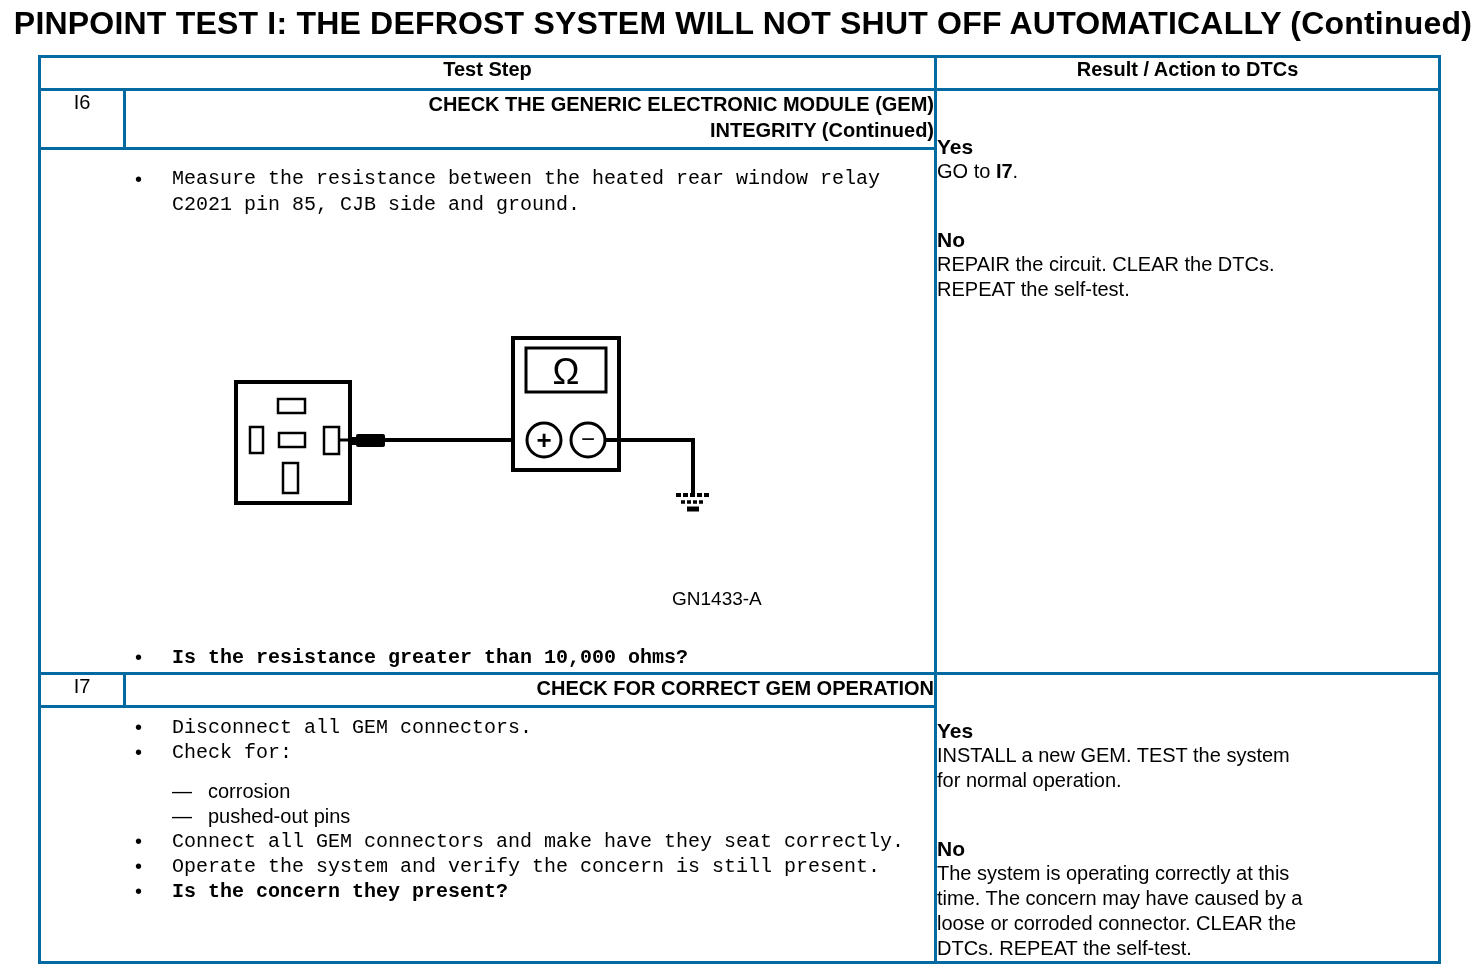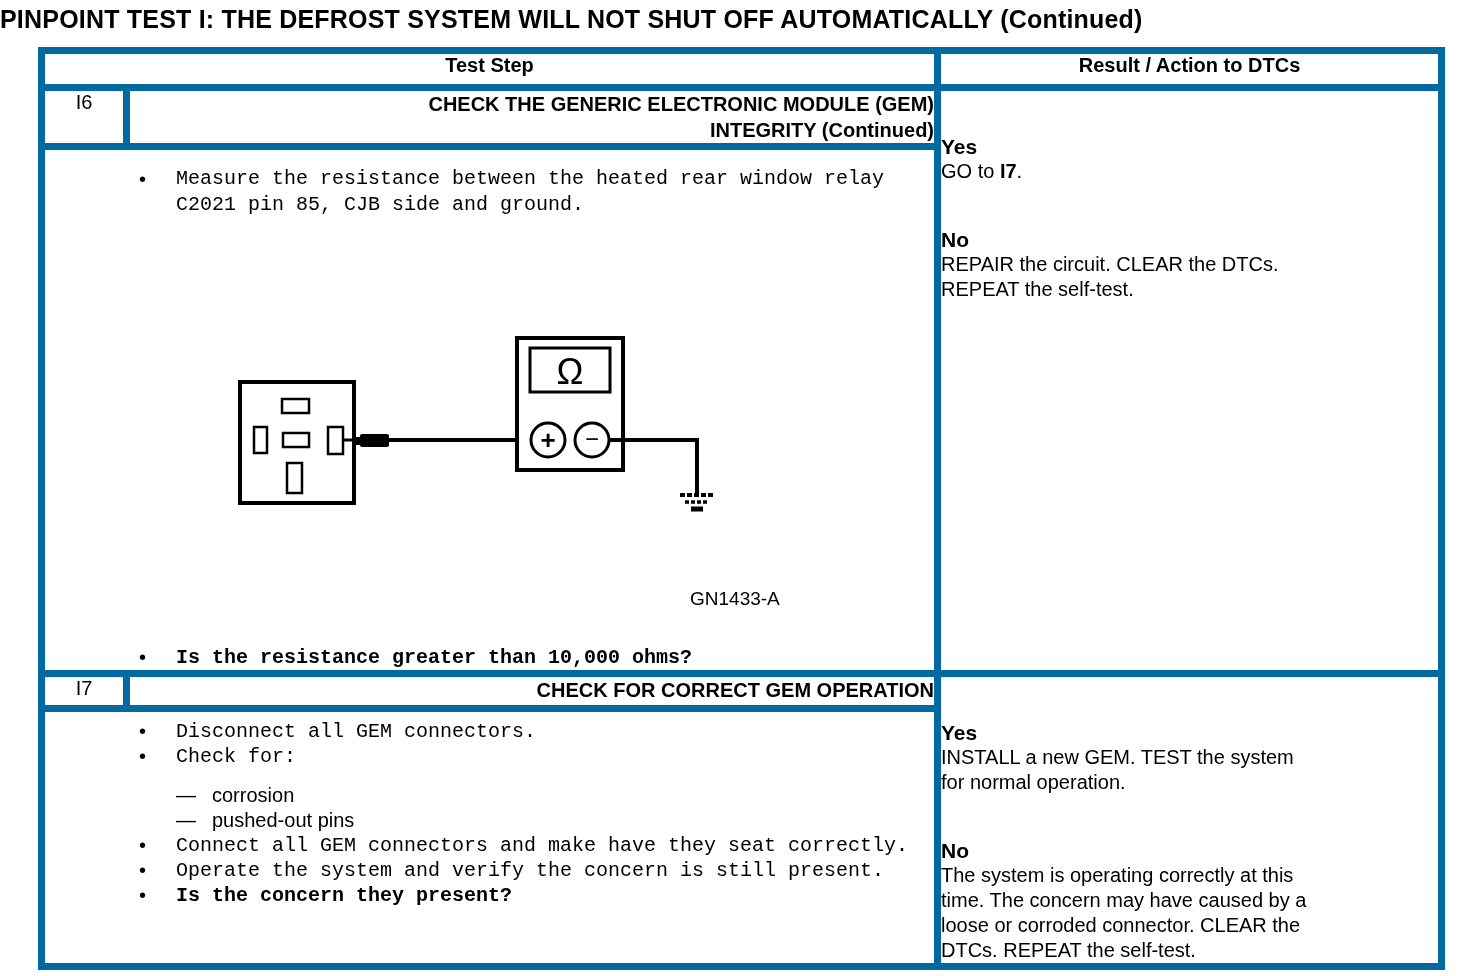--- a/index.html
+++ b/index.html
@@ -1,34 +1,34 @@
 <!DOCTYPE html>
 <html><head>
 <meta charset="utf-8">
 <style>
   html,body{margin:0;padding:0;background:#fff;}
   body{width:1472px;height:976px;overflow:hidden;font-family:"Liberation Sans",sans-serif;color:#000;}
   .preline{white-space:pre-line;}
 
   h1.page-title{
     margin:5px 0 0 0;
-    text-align:left;
-    font-size:25px;
+    text-align:right;
+    font-size:32px;
     font-weight:bold;
     letter-spacing:0.2px;
   }
 
   table.pinpoint{
     border-collapse:collapse;
     table-layout:fixed;
     margin:13px 0 0 38px;
     width:1400px;
   }
   table.pinpoint td{
-    border:7px solid #0369a1;
+    border:3px solid #0369a1;
     padding:0;
     vertical-align:top;
   }
   td.hdr{
     font-weight:bold;
     font-size:20px;
     text-align:center;
     vertical-align:middle;
     height:30px;
   }
@@ -65,21 +65,21 @@
   .gap-above{margin-top:14px;}
 
   .diagram-wrap{
     position:relative;
     height:395px;
     width:100%;
   }
   .diagram-wrap svg{position:absolute;left:0;top:0;}
   .figure-label{
     position:absolute;
-    left:645px;
+    left:631px;
     top:368px;
     font-size:19px;
   }
 
   td.result-cell-i6{
     vertical-align:bottom;
     padding:0 8px 8px 14px;
     font-size:20px;
     line-height:25px;
   }

